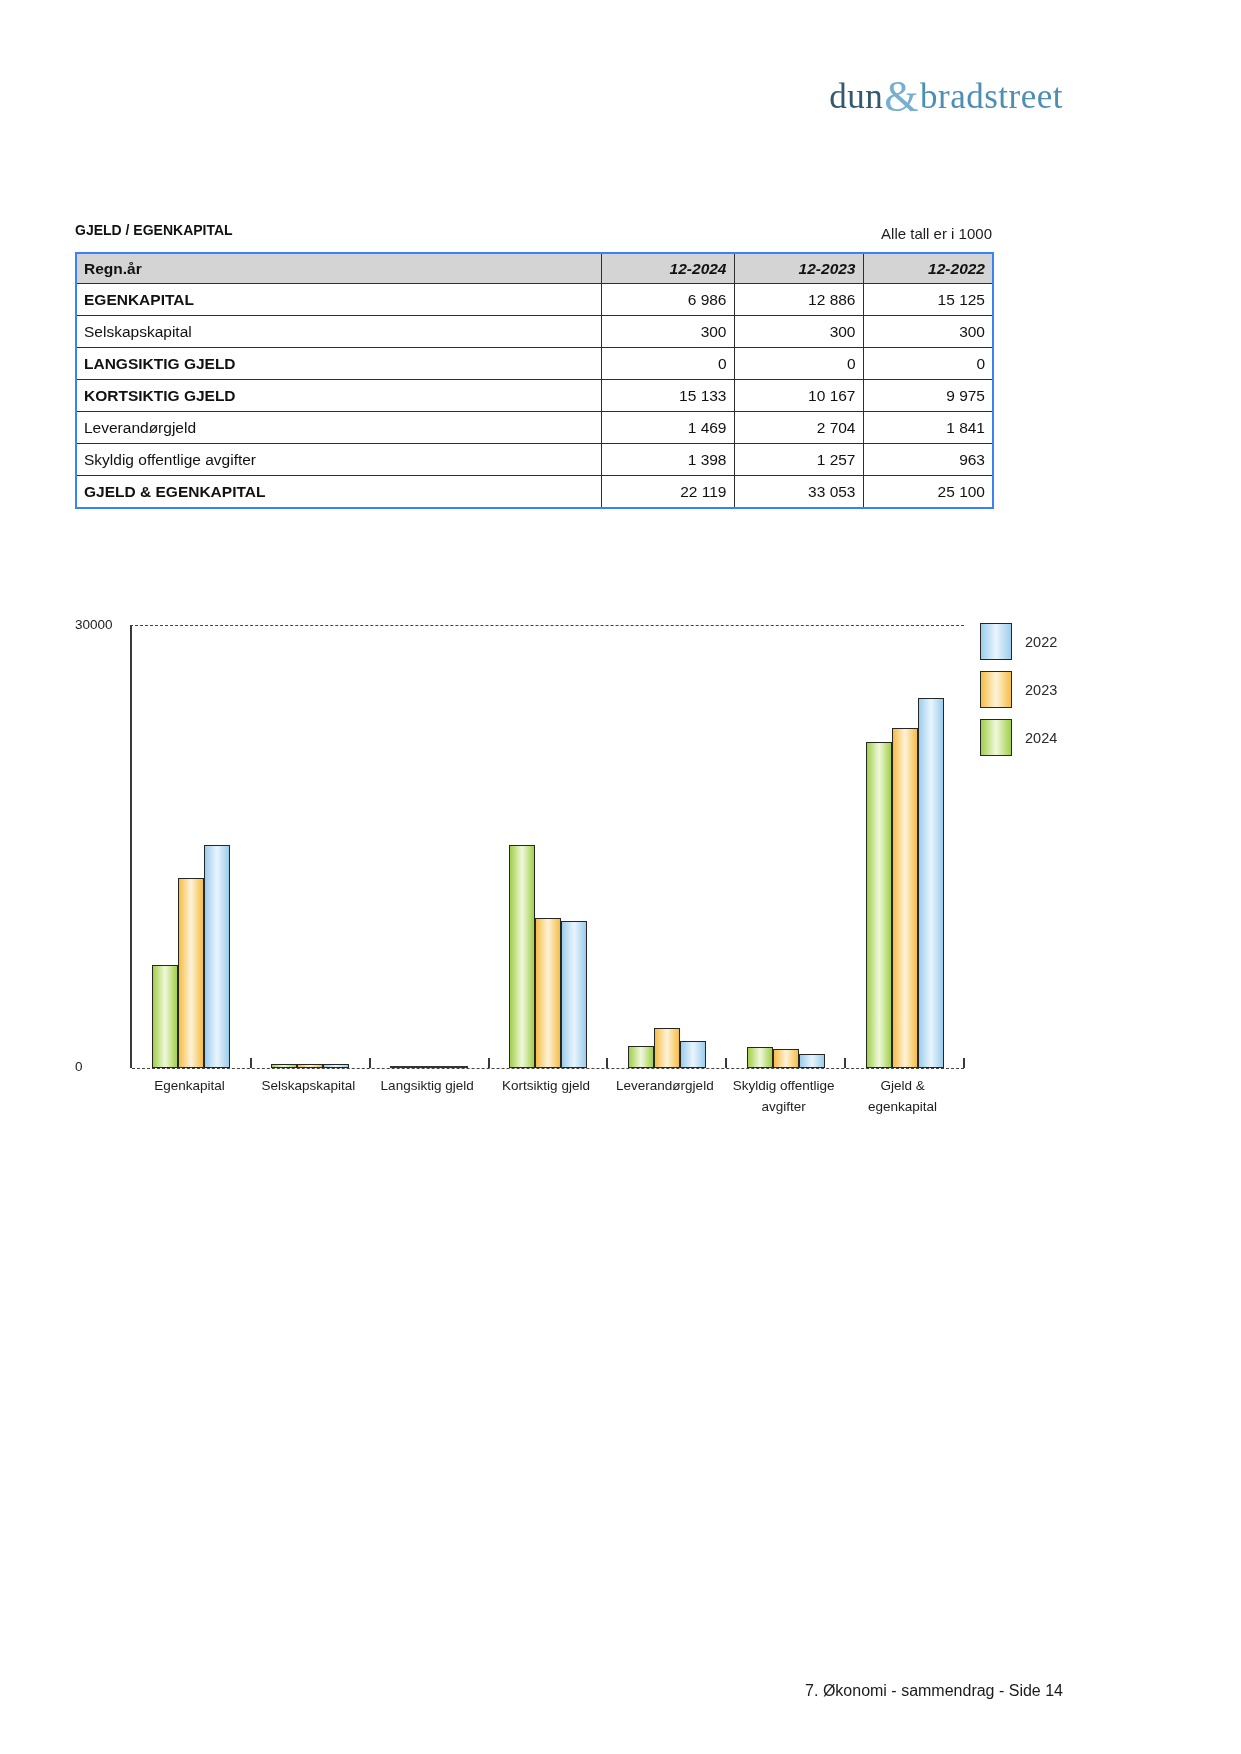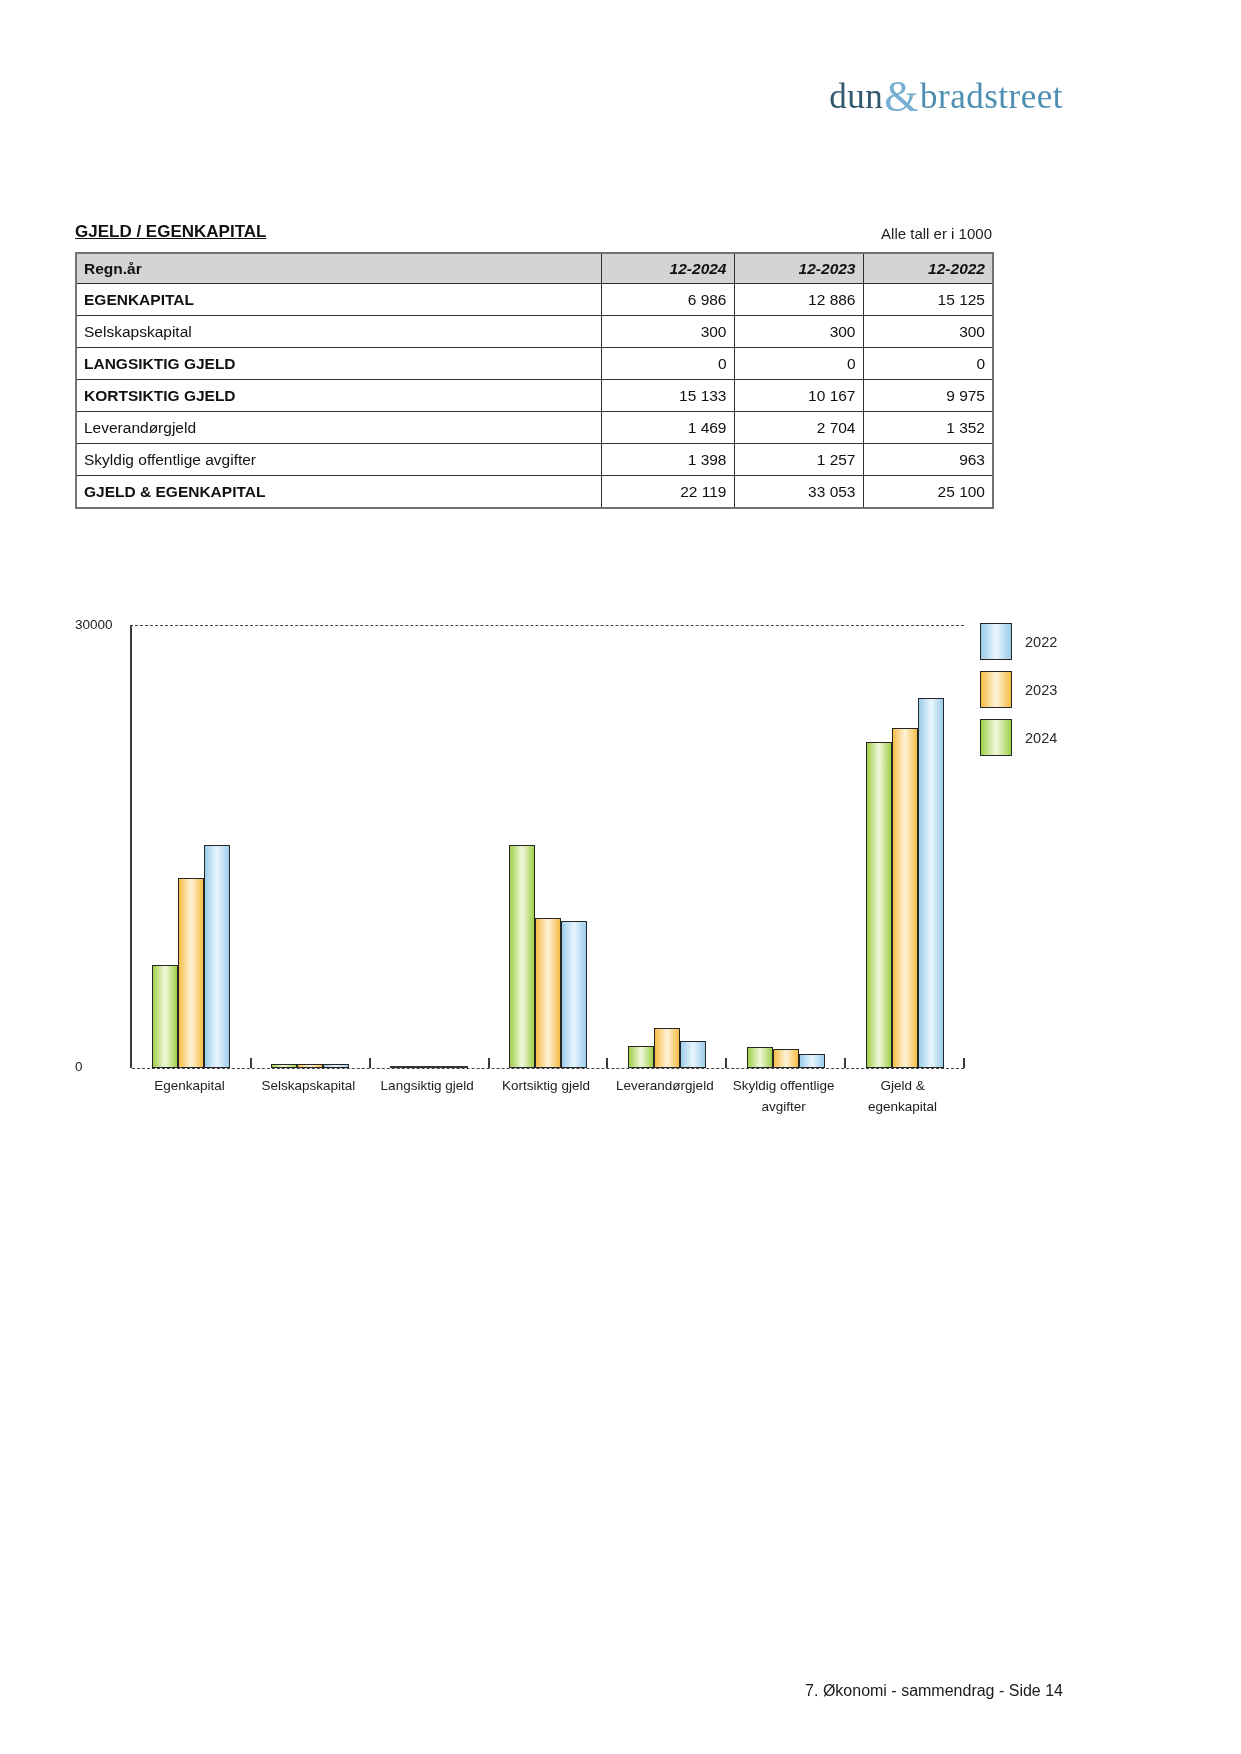--- a/index.html
+++ b/index.html
@@ -8,26 +8,26 @@
     font-family:"Liberation Sans",sans-serif;color:#111;
     -webkit-font-smoothing:antialiased;
   }
   
   .logo{position:absolute;top:72px;right:178px;white-space:nowrap;
         font-size:35px;letter-spacing:.5px;line-height:1;font-family:Liberation Serif, serif;}
   .logo .dun{color:#33596f;font-weight:500;}
   .logo .amp{color:#76afd2;font-size:44px;font-weight:500;position:relative;top:3px;margin:0 1px;}
   .logo .brad{color:#4d8fb3;font-weight:500;}
   
-  .tbl-title{position:absolute;left:75px;top:222px;font-size:17px;font-weight:bold;text-decoration:underline;}
+  .tbl-title{position:absolute;left:75px;top:222px;font-size:14px;font-weight:bold;}
   .tbl-note{position:absolute;top:225px;right:249px;font-size:15px;color:#1c1c1c;}
   table.fin{position:absolute;left:75px;top:252px;width:917px;
             border-collapse:collapse;table-layout:fixed;
             font-size:15.5px;color:#111;}
-  table.fin{border:2px solid #737373;}
+  table.fin{border:2px solid #3b82f6;}
   table.fin th,table.fin td{border:1.5px solid #2e2e2e;padding:0 7px;height:31px;
             overflow:hidden;white-space:nowrap;}
   table.fin thead th{background:#d4d4d4;height:29px;}
   table.fin th.lab{ text-align:left;font-weight:bold;}
   table.fin th.num{text-align:right;font-weight:bold;font-style:italic;}
   table.fin td.lab{text-align:left;}
   table.fin td.num{text-align:right;}
   table.fin tr.bold td{font-weight:normal;}
   col.c-label{width:525px;} col.c-y1{width:133px;} col.c-y2{width:129px;} col.c-y3{width:130px;}
   
@@ -99,21 +99,21 @@
       <tr class="bold">
         <td class="lab" style="font-weight: bold;">KORTSIKTIG GJELD</td>
         <td class="num">15 133</td>
         <td class="num">10 167</td>
         <td class="num">9 975</td>
       </tr>
       <tr>
         <td class="lab">Leverandørgjeld</td>
         <td class="num">1 469</td>
         <td class="num">2 704</td>
-        <td class="num">1 352</td>
+        <td class="num">1 841</td>
       </tr>
       <tr>
         <td class="lab">Skyldig offentlige avgifter</td>
         <td class="num">1 398</td>
         <td class="num">1 257</td>
         <td class="num">963</td>
       </tr>
       <tr class="bold">
         <td class="lab" style="font-weight: bold;">GJELD &amp; EGENKAPITAL</td>
         <td class="num">22 119</td>

